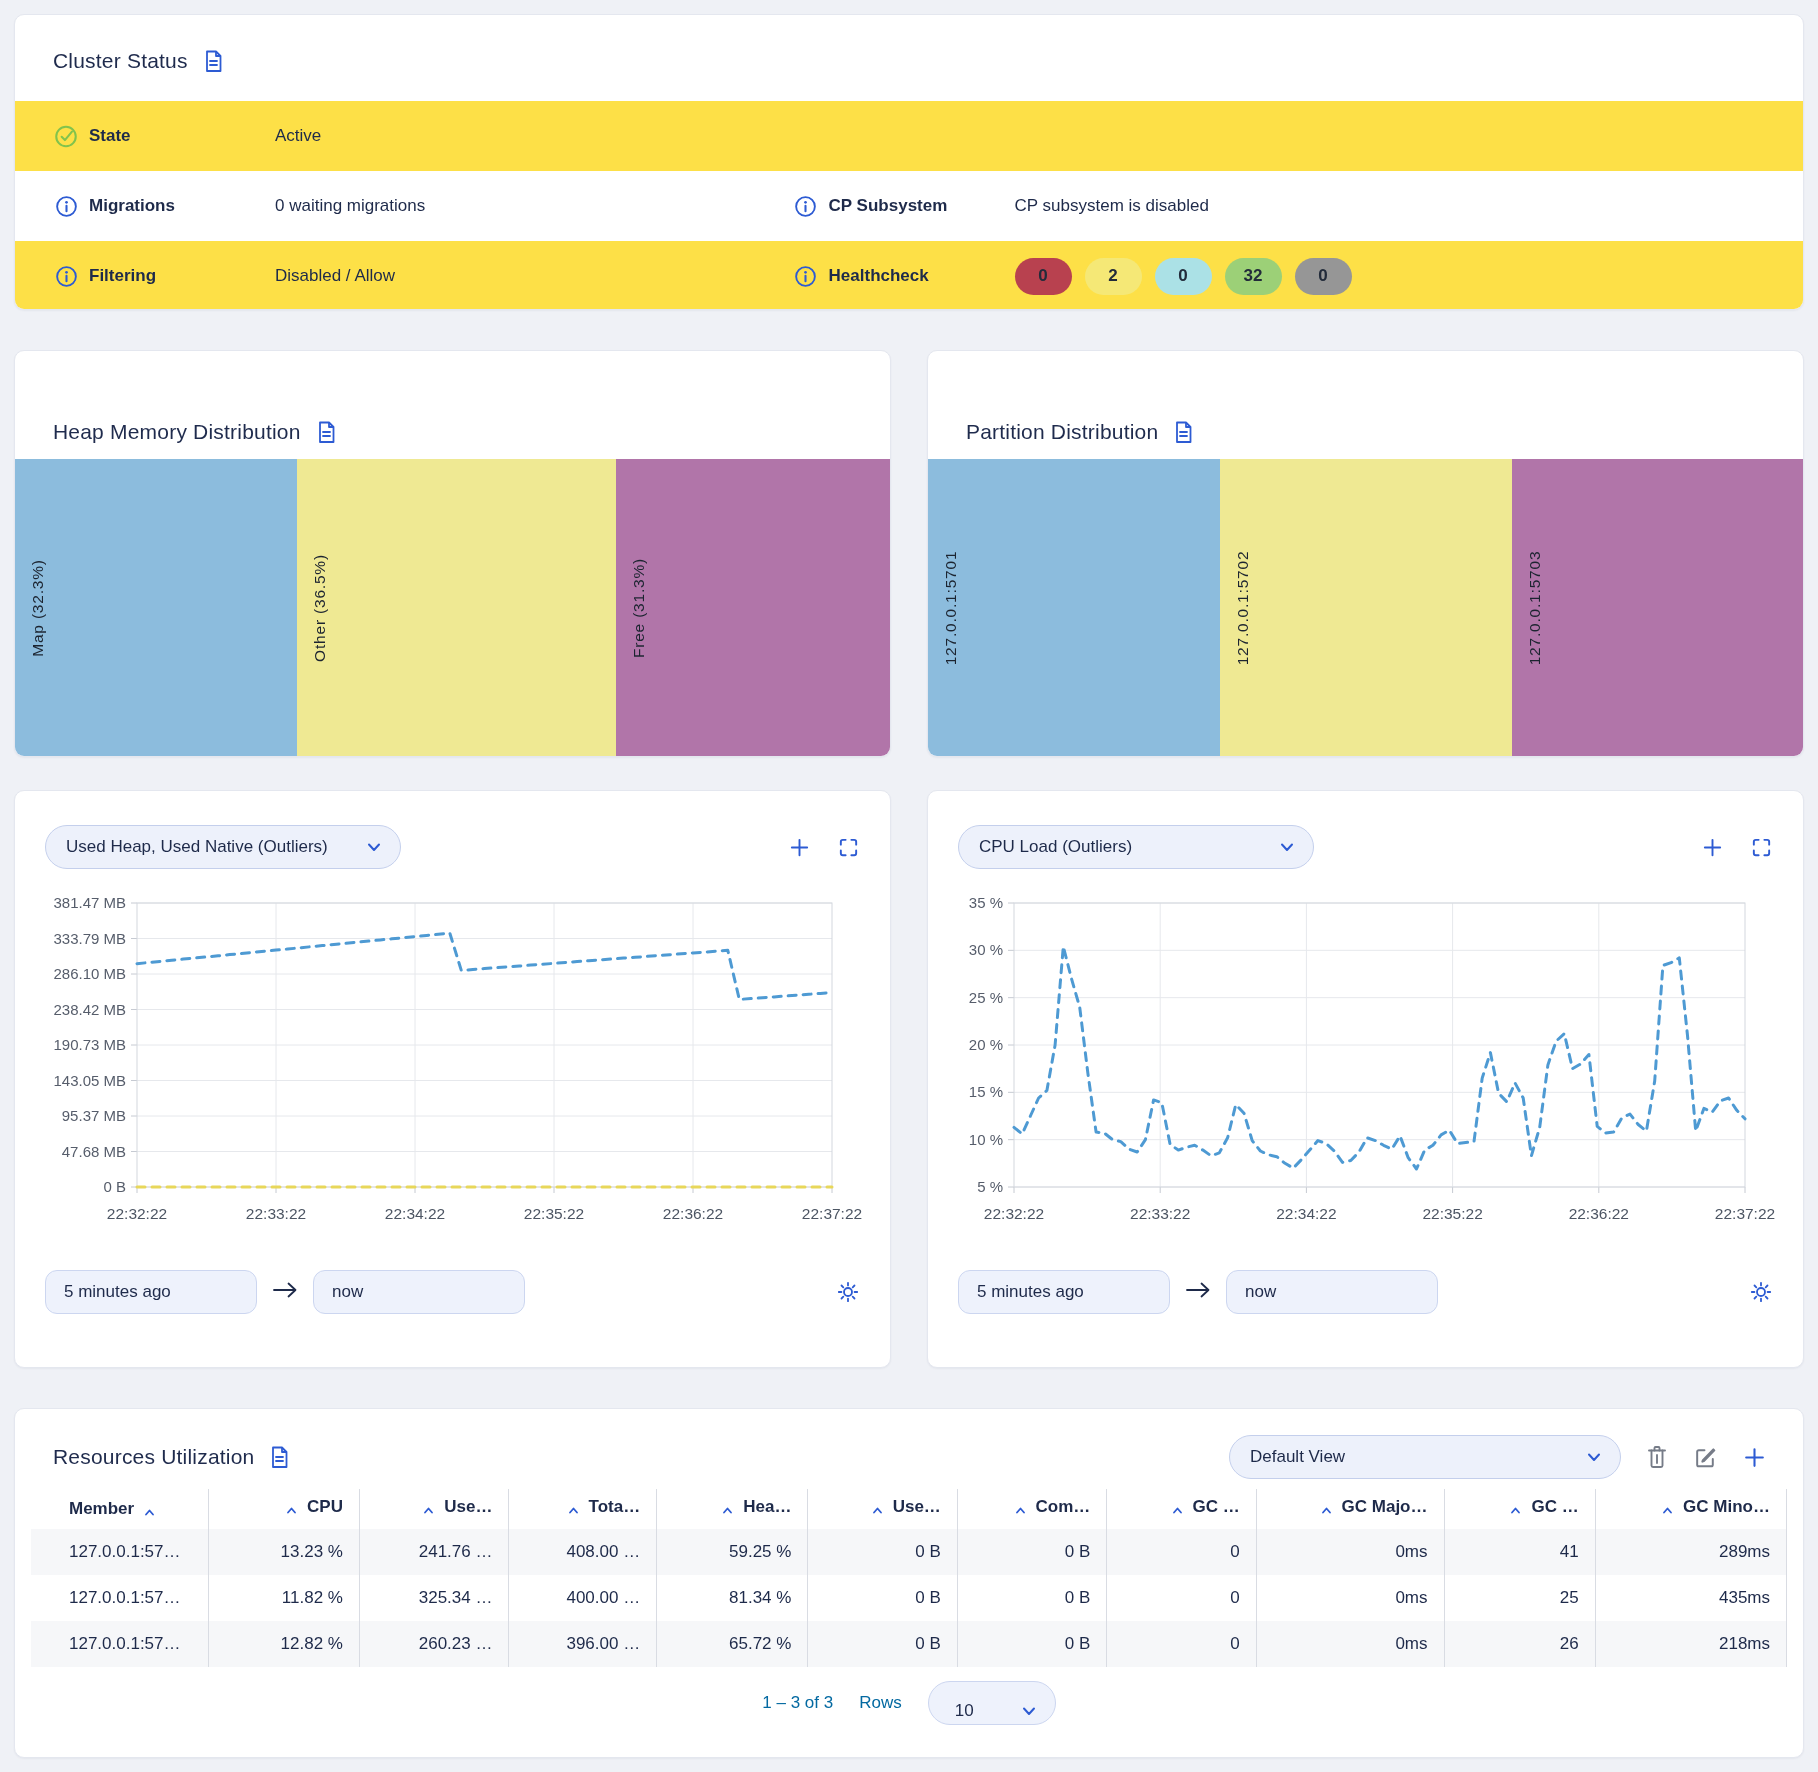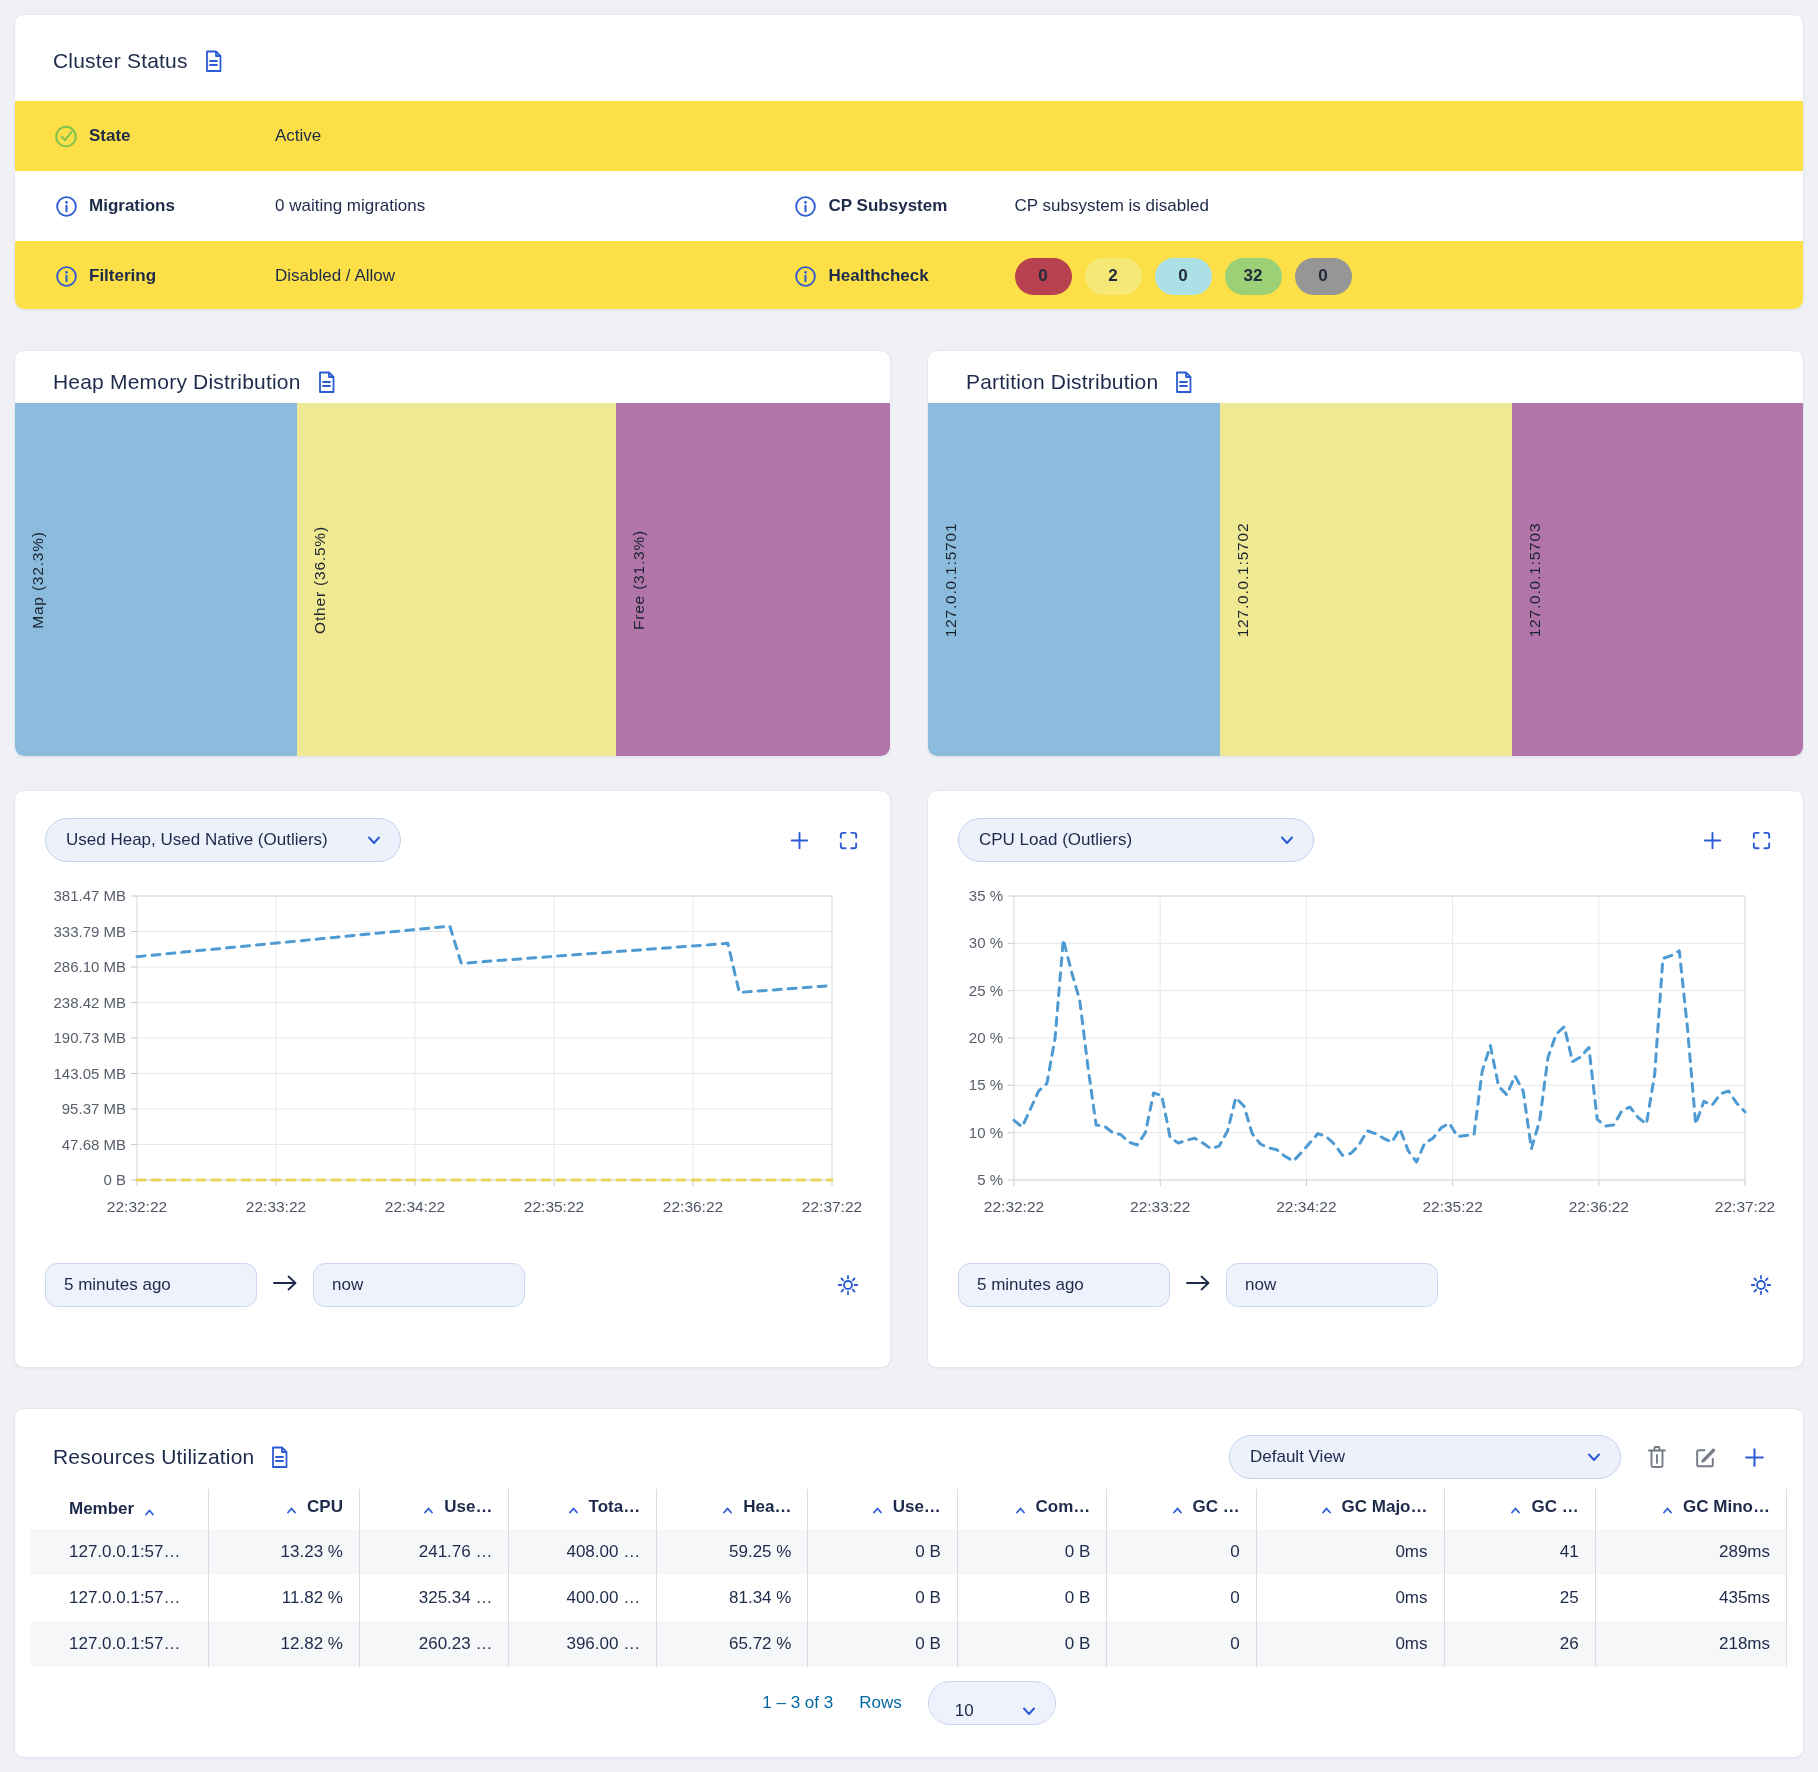--- a/index.html
+++ b/index.html
@@ -39,33 +39,33 @@
     min-width: 57px; height: 37px; padding: 0 10px; border-radius: 19px;
     display: inline-flex; align-items: center; justify-content: center;
     font-size: 17px; font-weight: bold; color: #222b3a;
   }
 
   
   .two-col { display: grid; grid-template-columns: 1fr 1fr; gap: 36px; margin-top: 40px; }
 
   
   .dist-card { height: 407px; display: flex; flex-direction: column; }
-  .dist-card .title-row { height: 52px; padding: 10px 0 0 38px; flex: none; }
+  .dist-card .title-row { height: 64px; padding: 10px 0 0 38px; flex: none; margin-top: 44px; }
   .bar { flex: 1; display: flex; }
   .seg { position: relative; height: 100%; }
   .seg-label {
     position: absolute; left: 14px; top: 50%;
     writing-mode: vertical-rl; transform: translateY(-50%) rotate(180deg);
     font-size: 15.5px; color: #1c2430; letter-spacing: .8px; white-space: nowrap;
   }
 
   
   .chart-col { margin-top: 33px; }
   .chart-card { height: 578px; padding: 0 30px; }
-  .chart-head { padding-top: 27px; display: flex; justify-content: space-between; align-items: center; }
+  .chart-head { padding-top: 34px; display: flex; justify-content: space-between; align-items: center; }
   .select-pill {
     height: 44px; border-radius: 22px; background: #edf1fb; border: 1px solid #c4cfec;
     display: inline-flex; align-items: center; justify-content: space-between;
     padding: 0 18px 0 20px; font-size: 17px; color: #1e2a4a; width: 356px; cursor: pointer;
   }
   .head-icons { display: flex; gap: 26px; align-items: center; }
   .plot-svg { margin-top: 26px; display: block; }
   .chart-foot { display: flex; align-items: center; gap: 15px; margin-top: 45px; }
   .time-pill {
     height: 44px; width: 212px; border-radius: 12px; background: #eef2fc;

